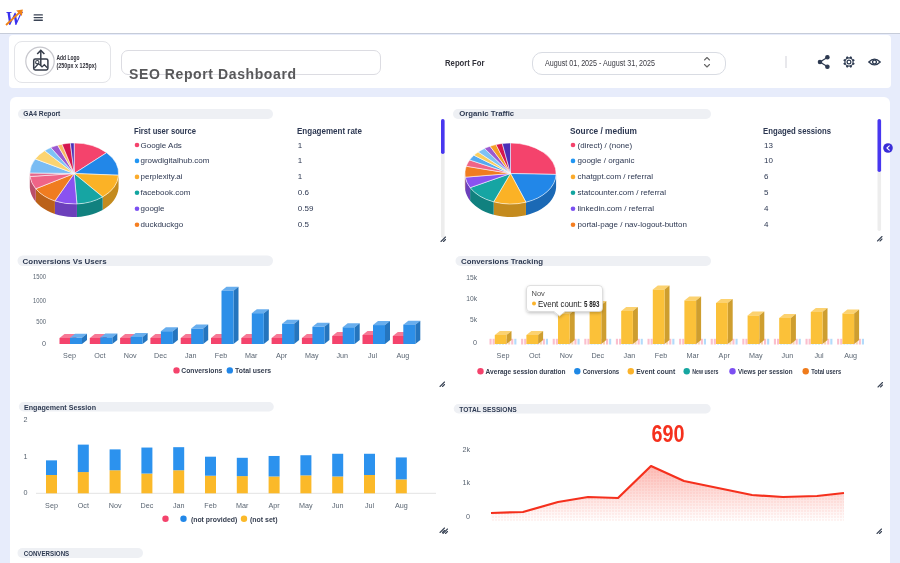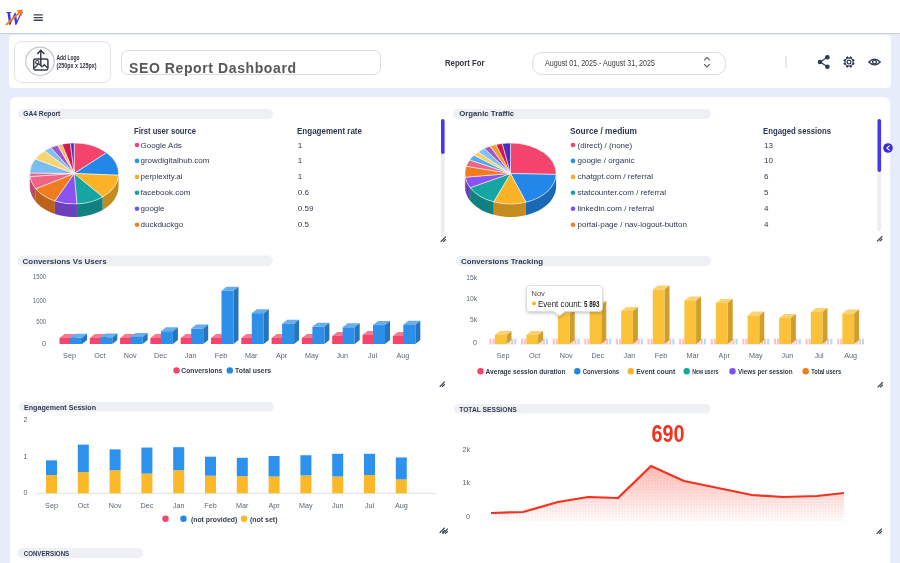--- a/index.html
+++ b/index.html
@@ -2,21 +2,21 @@
 <html><head>
 <meta charset="utf-8">
 <style>
 * { margin:0; padding:0; box-sizing:border-box; }
 html,body { width:900px; height:563px; overflow:hidden; }
 body { background:#e7ecfb; font-family:"Liberation Sans", sans-serif; position:relative; }
 .topbar { position:absolute; left:0; top:0; width:900px; height:34px; background:#fff; border-bottom:1.2px solid #c6ccd9; }
 .hdrcard { position:absolute; left:9px; top:35px; width:882px; height:52.5px; background:#fff; border-radius:4px; }
 .addlogo { position:absolute; left:14px; top:41px; width:97px; height:42px; background:#fff; border:1px solid #e3e4e8; border-radius:8px; }
 .titlebox { position:absolute; left:121px; top:49.5px; width:260px; height:25px; border:1.5px solid #dcdce2; border-radius:7px; background:#fff; }
-.titlebox span { position:absolute; left:7px; top:9px; font-size:14px; font-weight:bold; color:#58585a; letter-spacing:0.6px; white-space:nowrap; }
+.titlebox span { position:absolute; left:7px; top:15px; font-size:14px; font-weight:bold; color:#58585a; letter-spacing:0.6px; white-space:nowrap; }
 .selbox { position:absolute; left:532px; top:52px; width:194px; height:23px; border:1.2px solid #d9dce3; border-radius:10px; background:#fff; }
 .panel { position:absolute; left:10px; top:97px; width:880px; height:466px; background:#fff; border-radius:6px 6px 0 0; }
 </style>
 </head>
 <body>
 <div class="topbar"></div>
 <div class="hdrcard"></div>
 <div class="addlogo"></div>
 <div class="titlebox">
     <span>SEO Report Dashboard</span>

